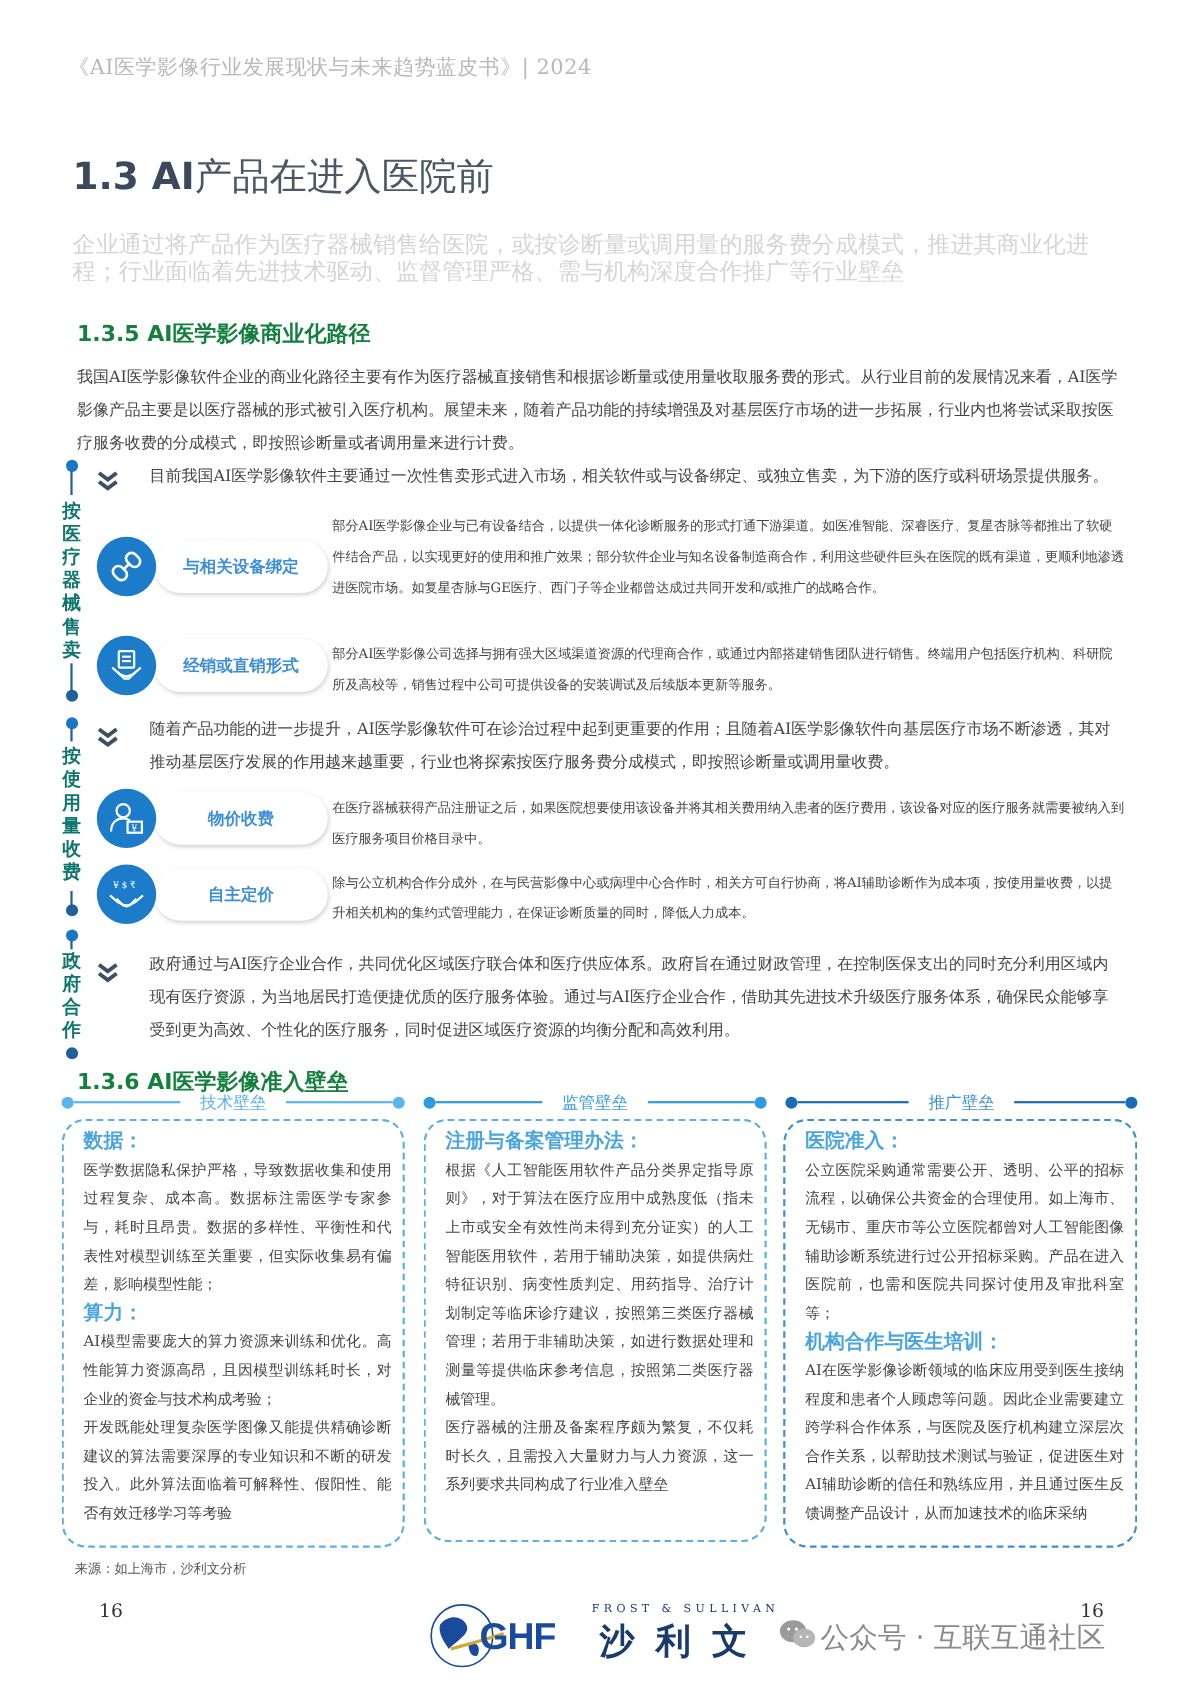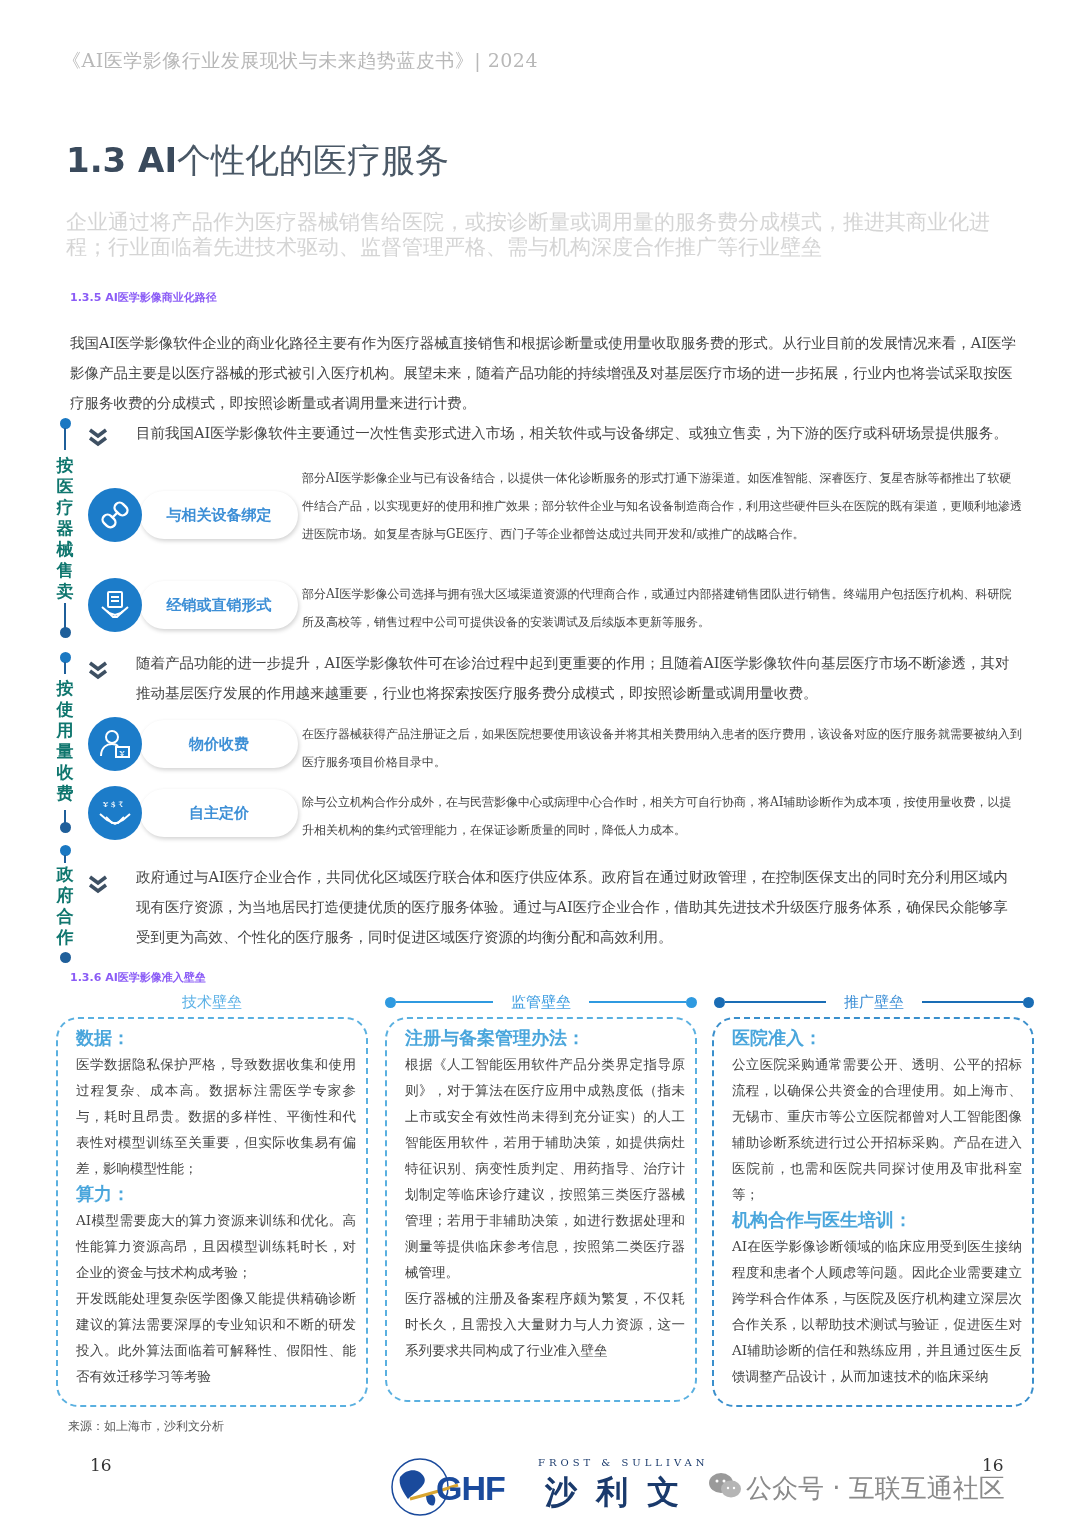--- a/index.html
+++ b/index.html
@@ -7,21 +7,21 @@
   body { font-family: "DejaVu Serif", "Liberation Serif", serif; color: #333; position: relative; }
   .abs { position: absolute; }
 
   .running-header { left: 62px; top: 48px; font-size: 19px; color: #b8b8b8; letter-spacing: 0.5px; font-family: "DejaVu Serif", serif; }
   .page-title { left: 66px; top: 138px; font-size: 34px; font-weight: bold; color: #3a4a5c; font-family: "DejaVu Sans", sans-serif; }
   .page-title .ai { color: #3a4a5c; }
   .page-title .rest { color: #4a5866; font-weight: normal; font-family: "DejaVu Serif", serif; }
 
   .summary { left: 66px; top: 210px; width: 950px; font-size: 21px; line-height: 25px; color: #d5d5d5; font-family: "DejaVu Serif", serif; }
 
-  .section-h { font-size: 11px; font-weight: bold; color: #8b5cf6; font-family: "DejaVu Sans", sans-serif; }
+  .section-h { font-size: 20px; font-weight: bold; color: #15803d; font-family: "DejaVu Sans", sans-serif; }
   .body-text { font-size: 14.5px; line-height: 30px; color: #444; font-family: "DejaVu Serif", serif; }
   .small-text { font-size: 12px; line-height: 28px; color: #444; font-family: "DejaVu Serif", serif; }
 
   
   .tl-dot { width: 11px; height: 11px; border-radius: 50%; background: #1a78c2; }
   .tl-dot.dark { background: #1f5f9a; }
   .tl-line { width: 2px; background: #1f5f9a; }
   .tl-label { width: 20px; font-size: 17px; line-height: 21px; color: #0f766e; font-weight: bold; text-align: center; font-family: "DejaVu Serif", serif; }
 
   .chev { width: 24px; height: 24px; color: #3e5063; }
@@ -41,21 +41,21 @@
   .footer-src { left: 68px; top: 1418px; font-size: 12px; color: #555; }
   .page-num { font-size: 17px; color: #333; text-align: center; }
   .logo-area { left: 390px; top: 1455px; width: 660px; height: 62px; }
 </style>
 </head>
 <body>
 
 <div class="abs running-header">《AI医学影像行业发展现状与未来趋势蓝皮书》| 2024</div>
 
 <div class="abs page-title">
-  <span class="ai">1.3 AI</span><span class="rest">个性化的医疗服务</span>
+  <span class="ai">1.3 AI</span><span class="rest">产品在进入医院前</span>
 </div>
 
 <div class="abs summary">企业通过将产品作为医疗器械销售给医院，或按诊断量或调用量的服务费分成模式，推进其商业化进程；行业面临着先进技术驱动、监督管理严格、需与机构深度合作推广等行业壁垒</div>
 
 <div class="abs section-h" style="left:70px; top:290px;">1.3.5 AI医学影像商业化路径</div>
 
 <div class="abs body-text" style="left:70px; top:328px; width:950px;">我国AI医学影像软件企业的商业化路径主要有作为医疗器械直接销售和根据诊断量或使用量收取服务费的形式。从行业目前的发展情况来看，AI医学影像产品主要是以医疗器械的形式被引入医疗机构。展望未来，随着产品功能的持续增强及对基层医疗市场的进一步拓展，行业内也将尝试采取按医疗服务收费的分成模式，即按照诊断量或者调用量来进行计费。</div>
 
 <div class="abs tl-dot" style="left:60px; top:418px;"></div>
 <div class="abs tl-line" style="left:64px; top:428px; height:22px;"></div>
@@ -138,21 +138,21 @@
 <div class="abs tl-dot dark" style="left:60px; top:952px;"></div>
 
 <svg class="abs chev" style="left:86px; top:872px;" viewBox="0 0 24 24">
     <path d="M4 5 L12 11 L20 5" stroke="#3e5063" stroke-width="3.5" fill="none"></path>
     <path d="M4 13 L12 19 L20 13" stroke="#3e5063" stroke-width="3.5" fill="none"></path>
   </svg>
 <div class="abs body-text" style="left:136px; top:862px; width:885px;">政府通过与AI医疗企业合作，共同优化区域医疗联合体和医疗供应体系。政府旨在通过财政管理，在控制医保支出的同时充分利用区域内现有医疗资源，为当地居民打造便捷优质的医疗服务体验。通过与AI医疗企业合作，借助其先进技术升级医疗服务体系，确保民众能够享受到更为高效、个性化的医疗服务，同时促进区域医疗资源的均衡分配和高效利用。</div>
 
 <div class="abs section-h" style="left:70px; top:970px;">1.3.6 AI医学影像准入壁垒</div>
 
-<div class="abs bar-head" style="left:56px; top:993px; width:312px;flex-direction:column;">
+<div class="abs bar-head" style="left:56px; top:993px; width:312px;">
   <span class="dot" style="background:#5ab6ea;"></span>
   <span class="line" style="background:#5ab6ea;"></span>
   <span class="lbl">技术壁垒</span>
   <span class="line" style="background:#5ab6ea;"></span>
   <span class="dot" style="background:#5ab6ea;"></span>
 </div>
 <div class="abs bar-box" style="left:56px; top:1017px; width:312px; height:390px;">
   <div class="bar-sub">数据：</div>
   <div class="bar-txt">医学数据隐私保护严格，导致数据收集和使用过程复杂、成本高。数据标注需医学专家参与，耗时且昂贵。数据的多样性、平衡性和代表性对模型训练至关重要，但实际收集易有偏差，影响模型性能；</div>
   <div class="bar-sub">算力：</div>

